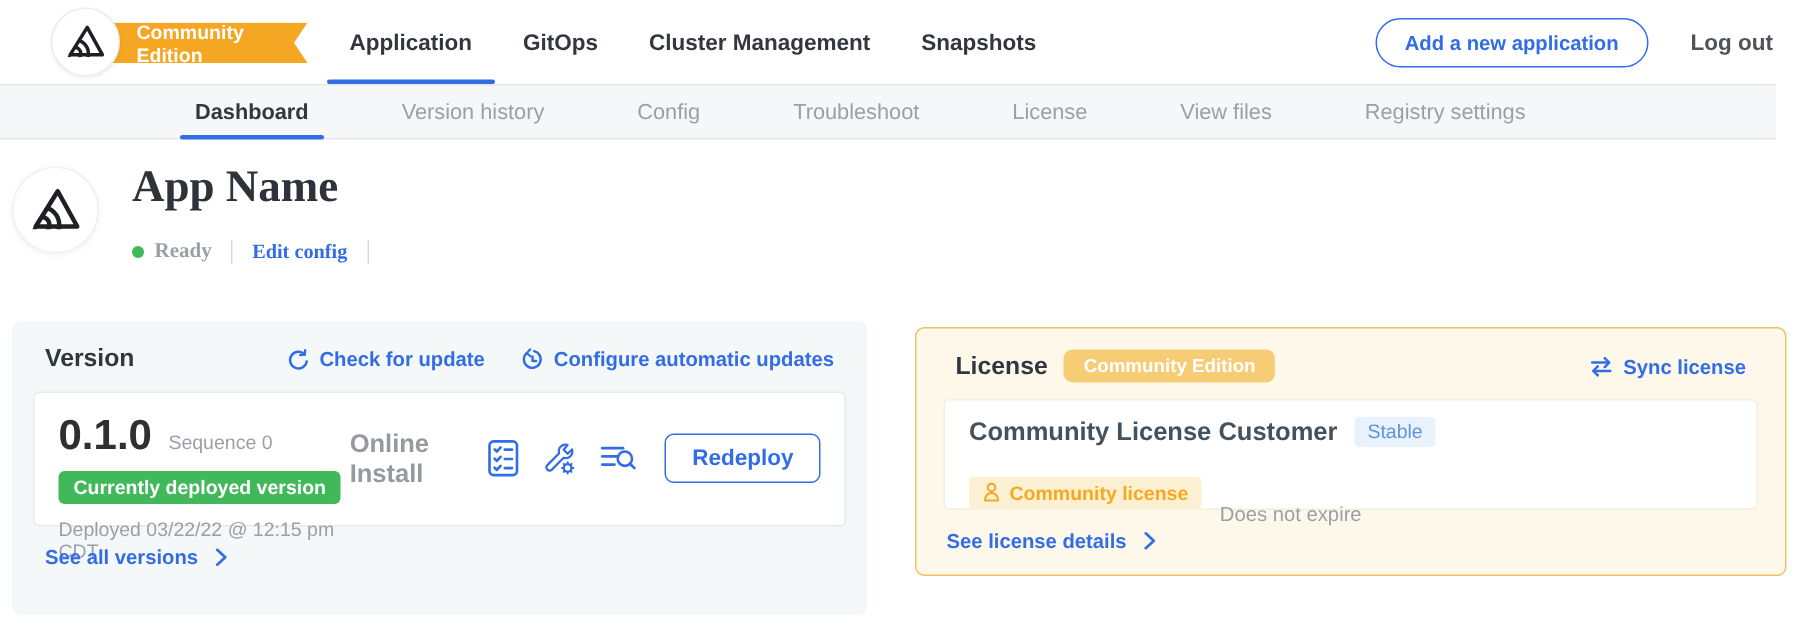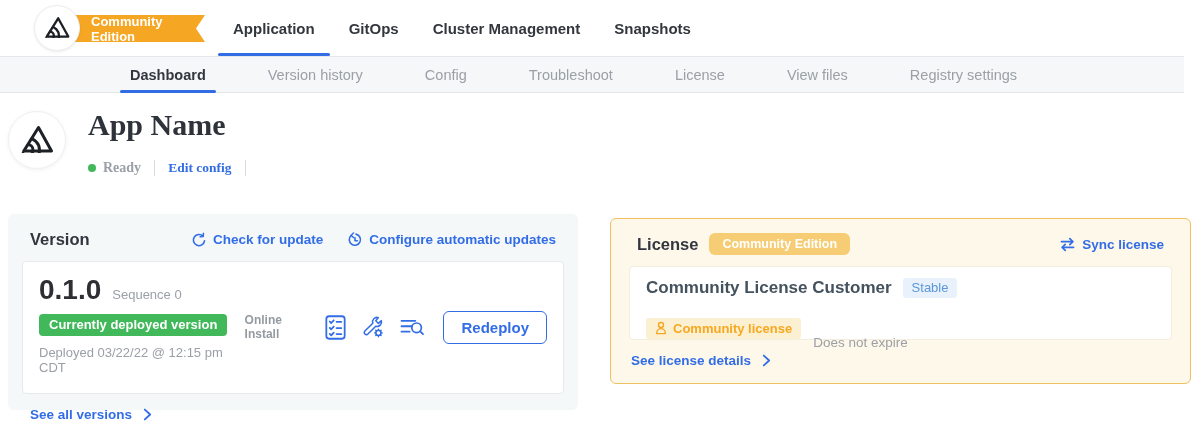--- a/index.html
+++ b/index.html
@@ -79,32 +79,32 @@
   
   .version-card {
     position:absolute; left:8px; top:214px; width:570px; height:196px;
     background:#f4f8f9; border-radius:6px; padding:16px 14px 14px;
   }
   .card-head { display:flex; align-items:center; padding:0 8px; }
   .card-title { font-size:16.5px; font-weight:bold; color:#32363f; }
   .version-links { margin-left:auto; display:flex; align-items:center; gap:24px; }
   .version-panel {
     margin-top:12px; background:#fff; border:1px solid #e6eaed; border-radius:4px;
-    padding:12px 16px 13px; display:flex; justify-content:space-between; height:133px;
+    padding:12px 16px 13px; display:flex; justify-content:space-between; height:90px;
   }
   .ver-row1 { display:flex; align-items:baseline; }
   .ver-number { font-size:28px; font-weight:bold; color:#2e2e33; }
   .ver-seq { font-size:13px; font-weight:500; color:#9b9fa6; margin-left:11px; }
   .deployed-badge {
     display:inline-block; margin-top:8px; background:#41b95a; color:#fff;
     font-size:13px; font-weight:bold; padding:3px 10px 4px; border-radius:4px;
   }
   .deployed-ts { margin-top:9px; font-size:13px; font-weight:500; color:#9b9fa6; }
   .ver-actions { display:flex; align-items:center; gap:15px; align-self:center; }
-  .install-type { font-size:12px; font-weight:bold; color:#959aa1; margin-right:3px; }
+  .install-type { font-size:17px; font-weight:bold; color:#959aa1; margin-right:3px; }
   .action-icon { cursor:pointer; }
   .redeploy-btn {
     border:1.5px solid #326de6; color:#326de6; background:#fff; font-weight:bold;
     font-size:15px; padding:7px 17px; border-radius:6px; cursor:pointer; margin-left:3px;
     font-family:inherit;
   }
   .see-all { margin-top:13px; margin-left:8px; }
 
   
   .license-card {
@@ -168,20 +168,24 @@
         <span>GitOps</span>
       </div>
     <div class="nav-item">
         <span>Cluster Management</span>
       </div>
     <div class="nav-item">
         <span>Snapshots</span>
       </div>
   </div>
 
+  <div class="topnav-right">
+    <button class="add-app-btn">Add a new application</button>
+    <div class="logout">Log out</div>
+  </div>
 </div>
 
 <div class="subnav">
   <div class="subnav-item active">
       <span>Dashboard</span>
     </div>
   <div class="subnav-item">
       <span>Version history</span>
     </div>
   <div class="subnav-item">

